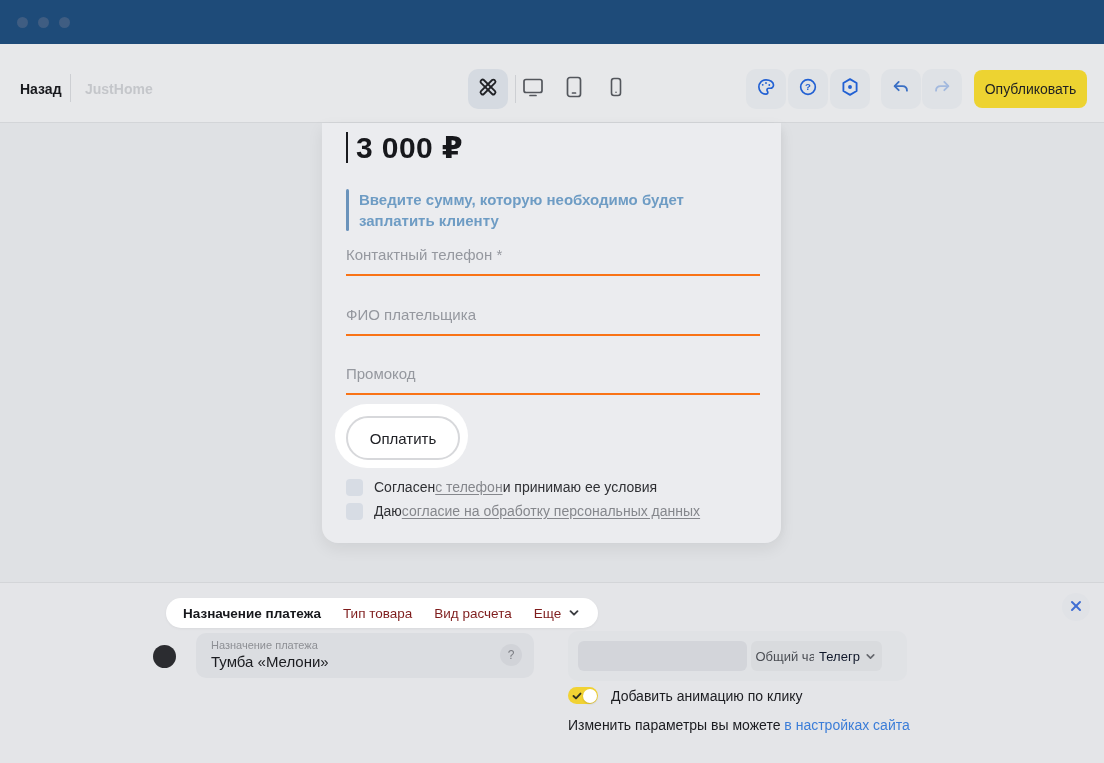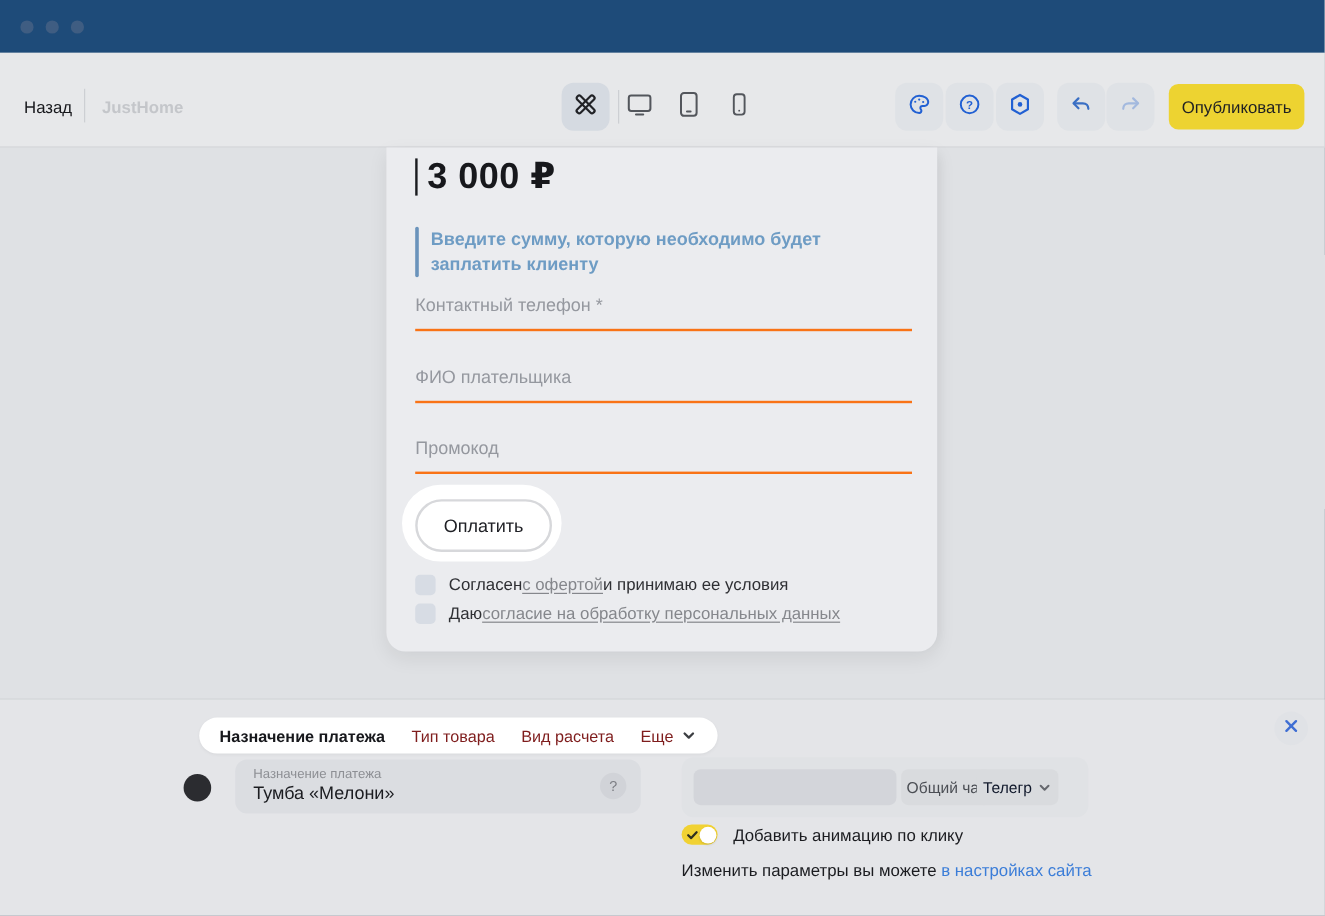--- a/index.html
+++ b/index.html
@@ -5,21 +5,21 @@
   * { margin:0; padding:0; box-sizing:border-box; }
   body { font-family:"Liberation Sans","DejaVu Sans",sans-serif; background:#9aa0a8; }
   .screen { position:relative; width:1104px; height:763px; overflow:hidden; background:#dfe1e4; }
 
   
   .titlebar { position:absolute; top:0; left:0; width:100%; height:44px; background:#1e4b79; display:flex; align-items:center; padding-left:17px; }
   .tb-dot { width:11px; height:11px; border-radius:50%; background:#3f5d82; margin-right:10px; }
 
   
   .toolbar { position:absolute; top:44px; left:0; width:100%; height:79px; background:#e7e8ea; border-bottom:1px solid #d3d5d8; }
-  .back { position:absolute; left:20px; top:37px; font-size:14px; font-weight:400; color:#17181c; cursor:default; }
+  .back { position:absolute; left:20px; top:37px; font-size:14px; font-weight:700; color:#17181c; cursor:default; }
   .tb-divider { position:absolute; width:1px; background:#cdcfd3; }
   .sitename { position:absolute; left:85px; top:37px; font-size:14px; font-weight:700; color:#c4c6ca; }
   .iconbtn { position:absolute; width:40px; height:40px; top:25px; border-radius:10px; background:#dfe2e6; display:flex; align-items:center; justify-content:center; }
   .iconbtn.plain { background:transparent; }
   .iconbtn.selected { background:#d5dae1; }
   .publish { position:absolute; left:974px; top:26px; width:113px; height:38px; border-radius:8px; background:#edd331; border:none; font-family:inherit; font-size:14px; color:#1f2023; display:flex; align-items:center; justify-content:center; }
 
   
   .card { position:absolute; left:322px; top:123px; width:459px; height:420px; background:#ebecef; border-radius:0 0 16px 16px; box-shadow:0 6px 16px rgba(0,0,0,0.07), 6px 0 10px -6px rgba(0,0,0,0.05); }
   .caret { position:absolute; left:24px; top:9px; width:2px; height:31px; background:#1a1b1f; }
@@ -176,21 +176,21 @@
     <div class="field f3">
       <span class="field-label">Промокод</span>
     </div>
 
     <div class="spotlight"></div>
     <button class="paybtn">Оплатить</button>
 
     <div class="consent-row c1">
       <span class="checkbox"></span>
       <span>Согласен </span>
-      <span class="consent-link">с офертой</span>
+      <span class="consent-link">с телефон</span>
       <span> и принимаю ее условия</span>
     </div>
     <div class="consent-row c2">
       <span class="checkbox"></span>
       <span>Даю </span>
       <span class="consent-link">согласие на обработку персональных данных</span>
     </div>
   </div>
 
   <div class="panel">

